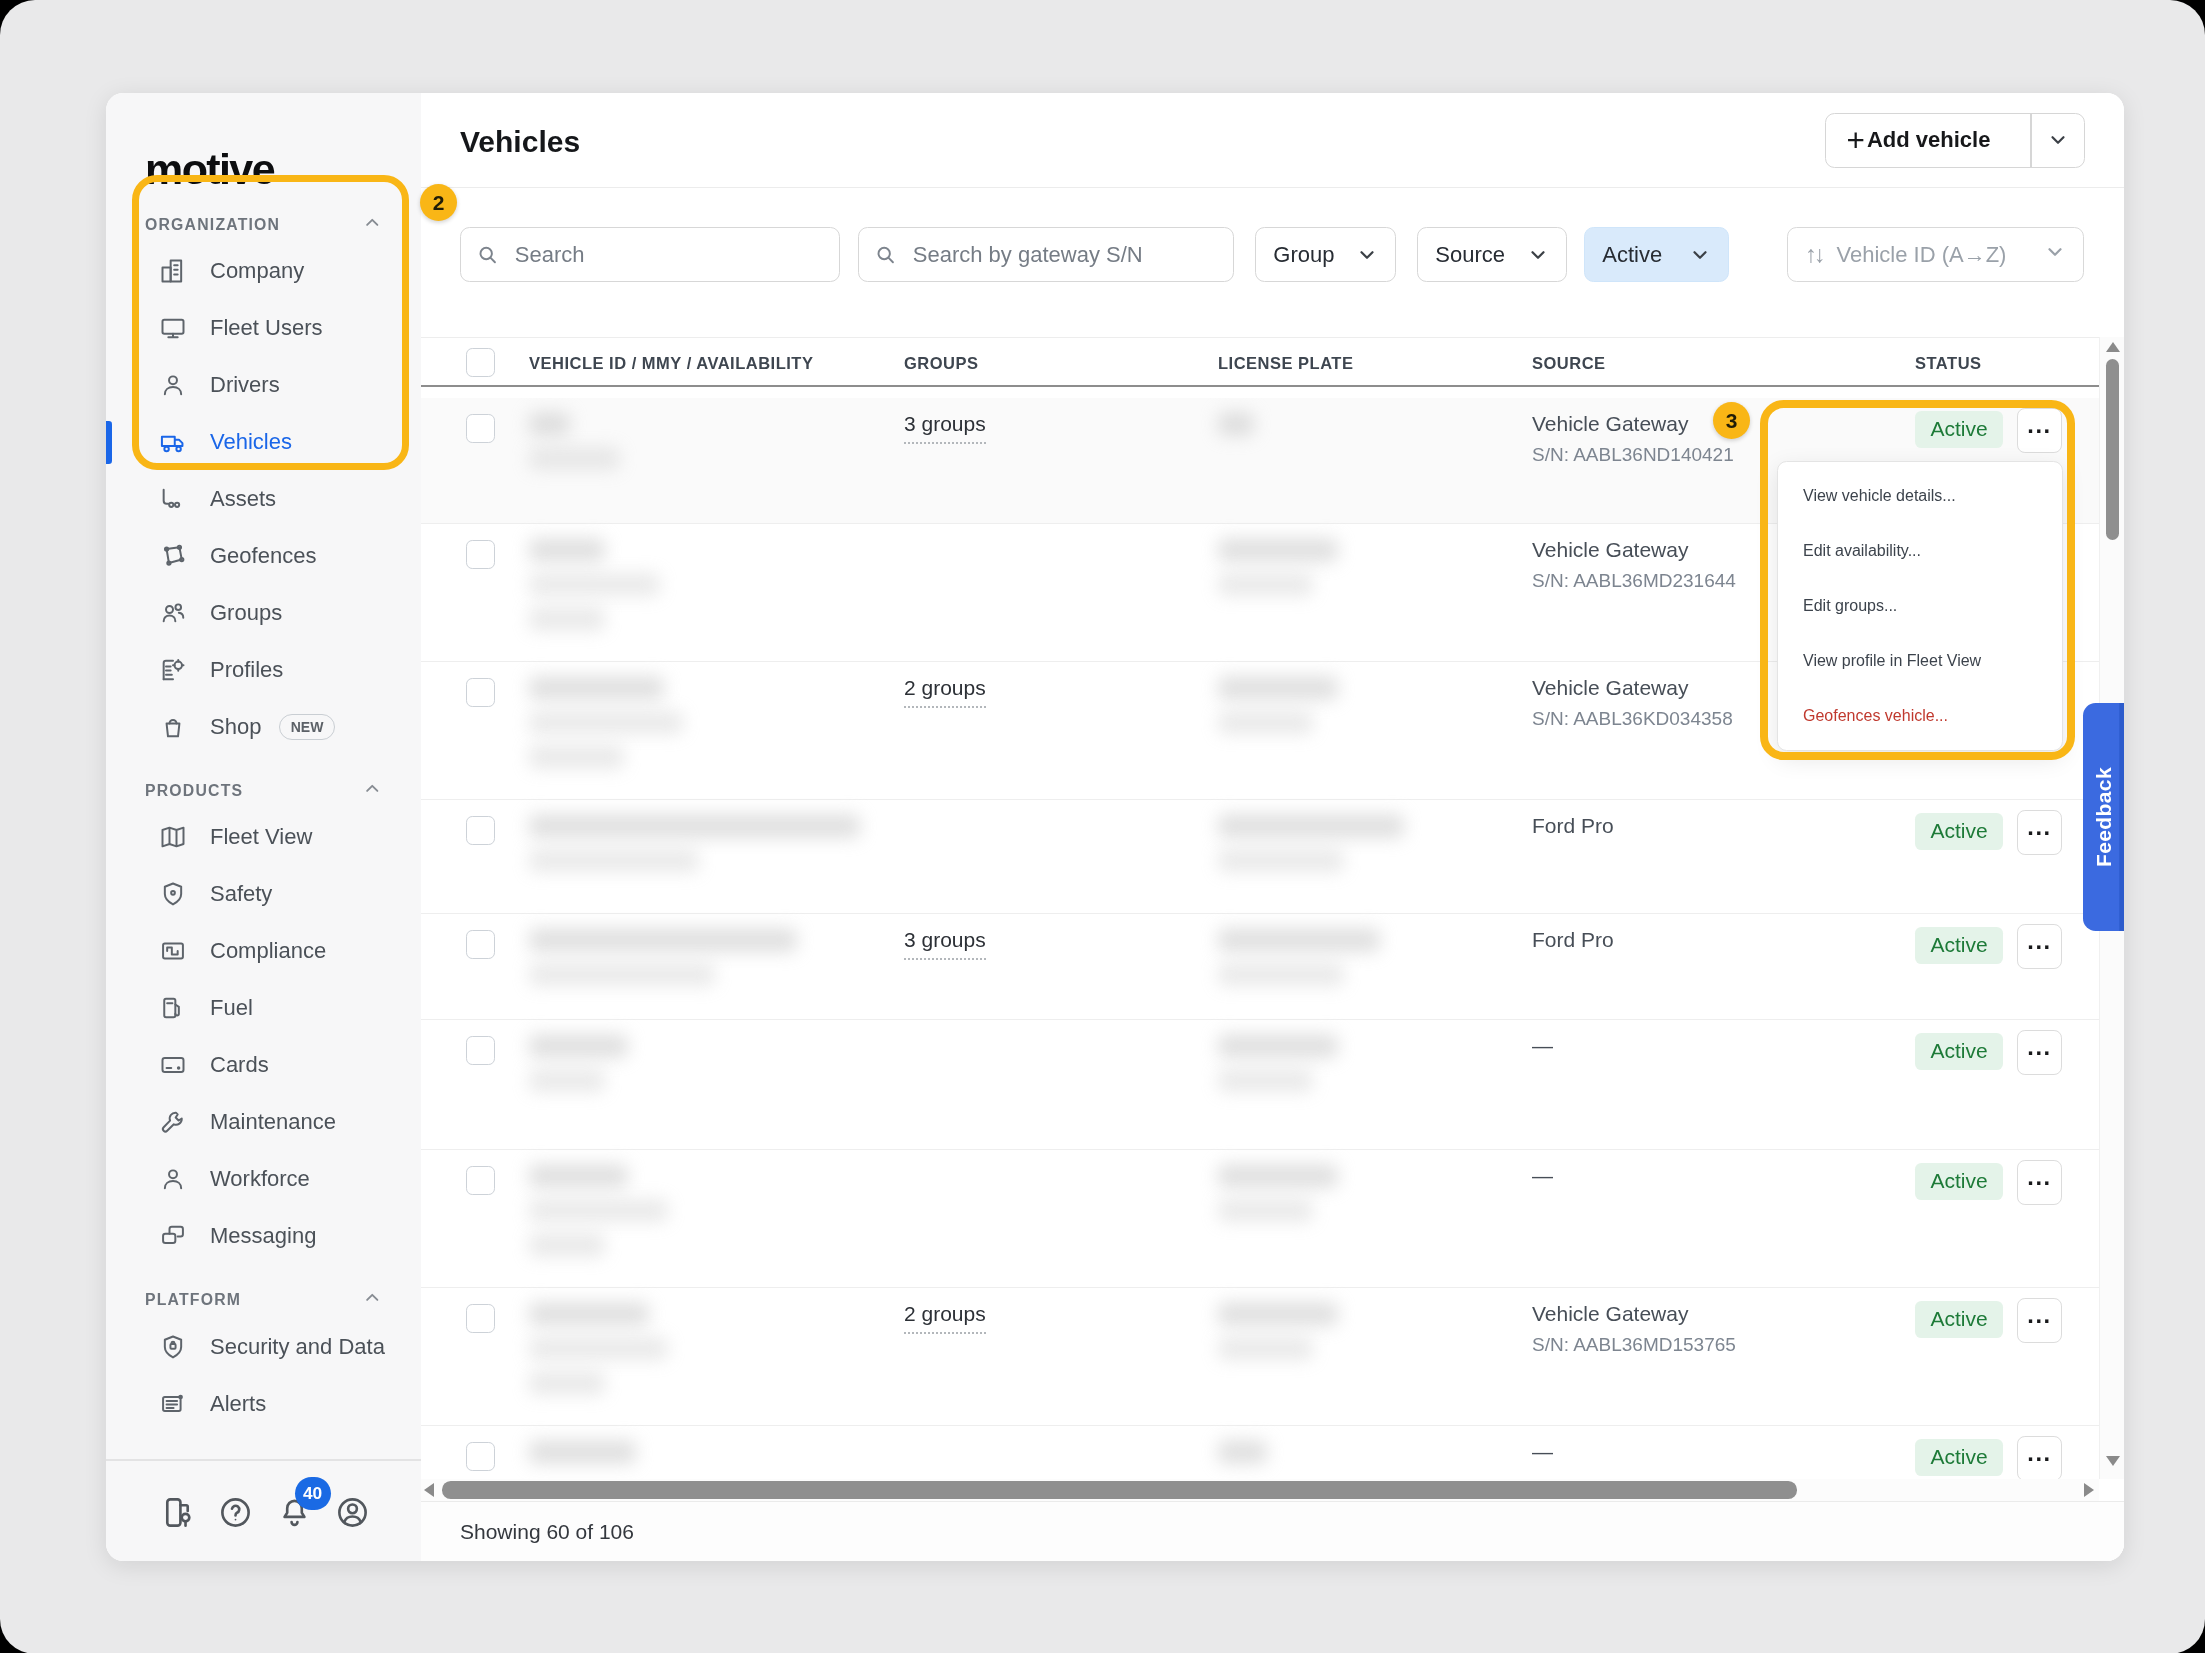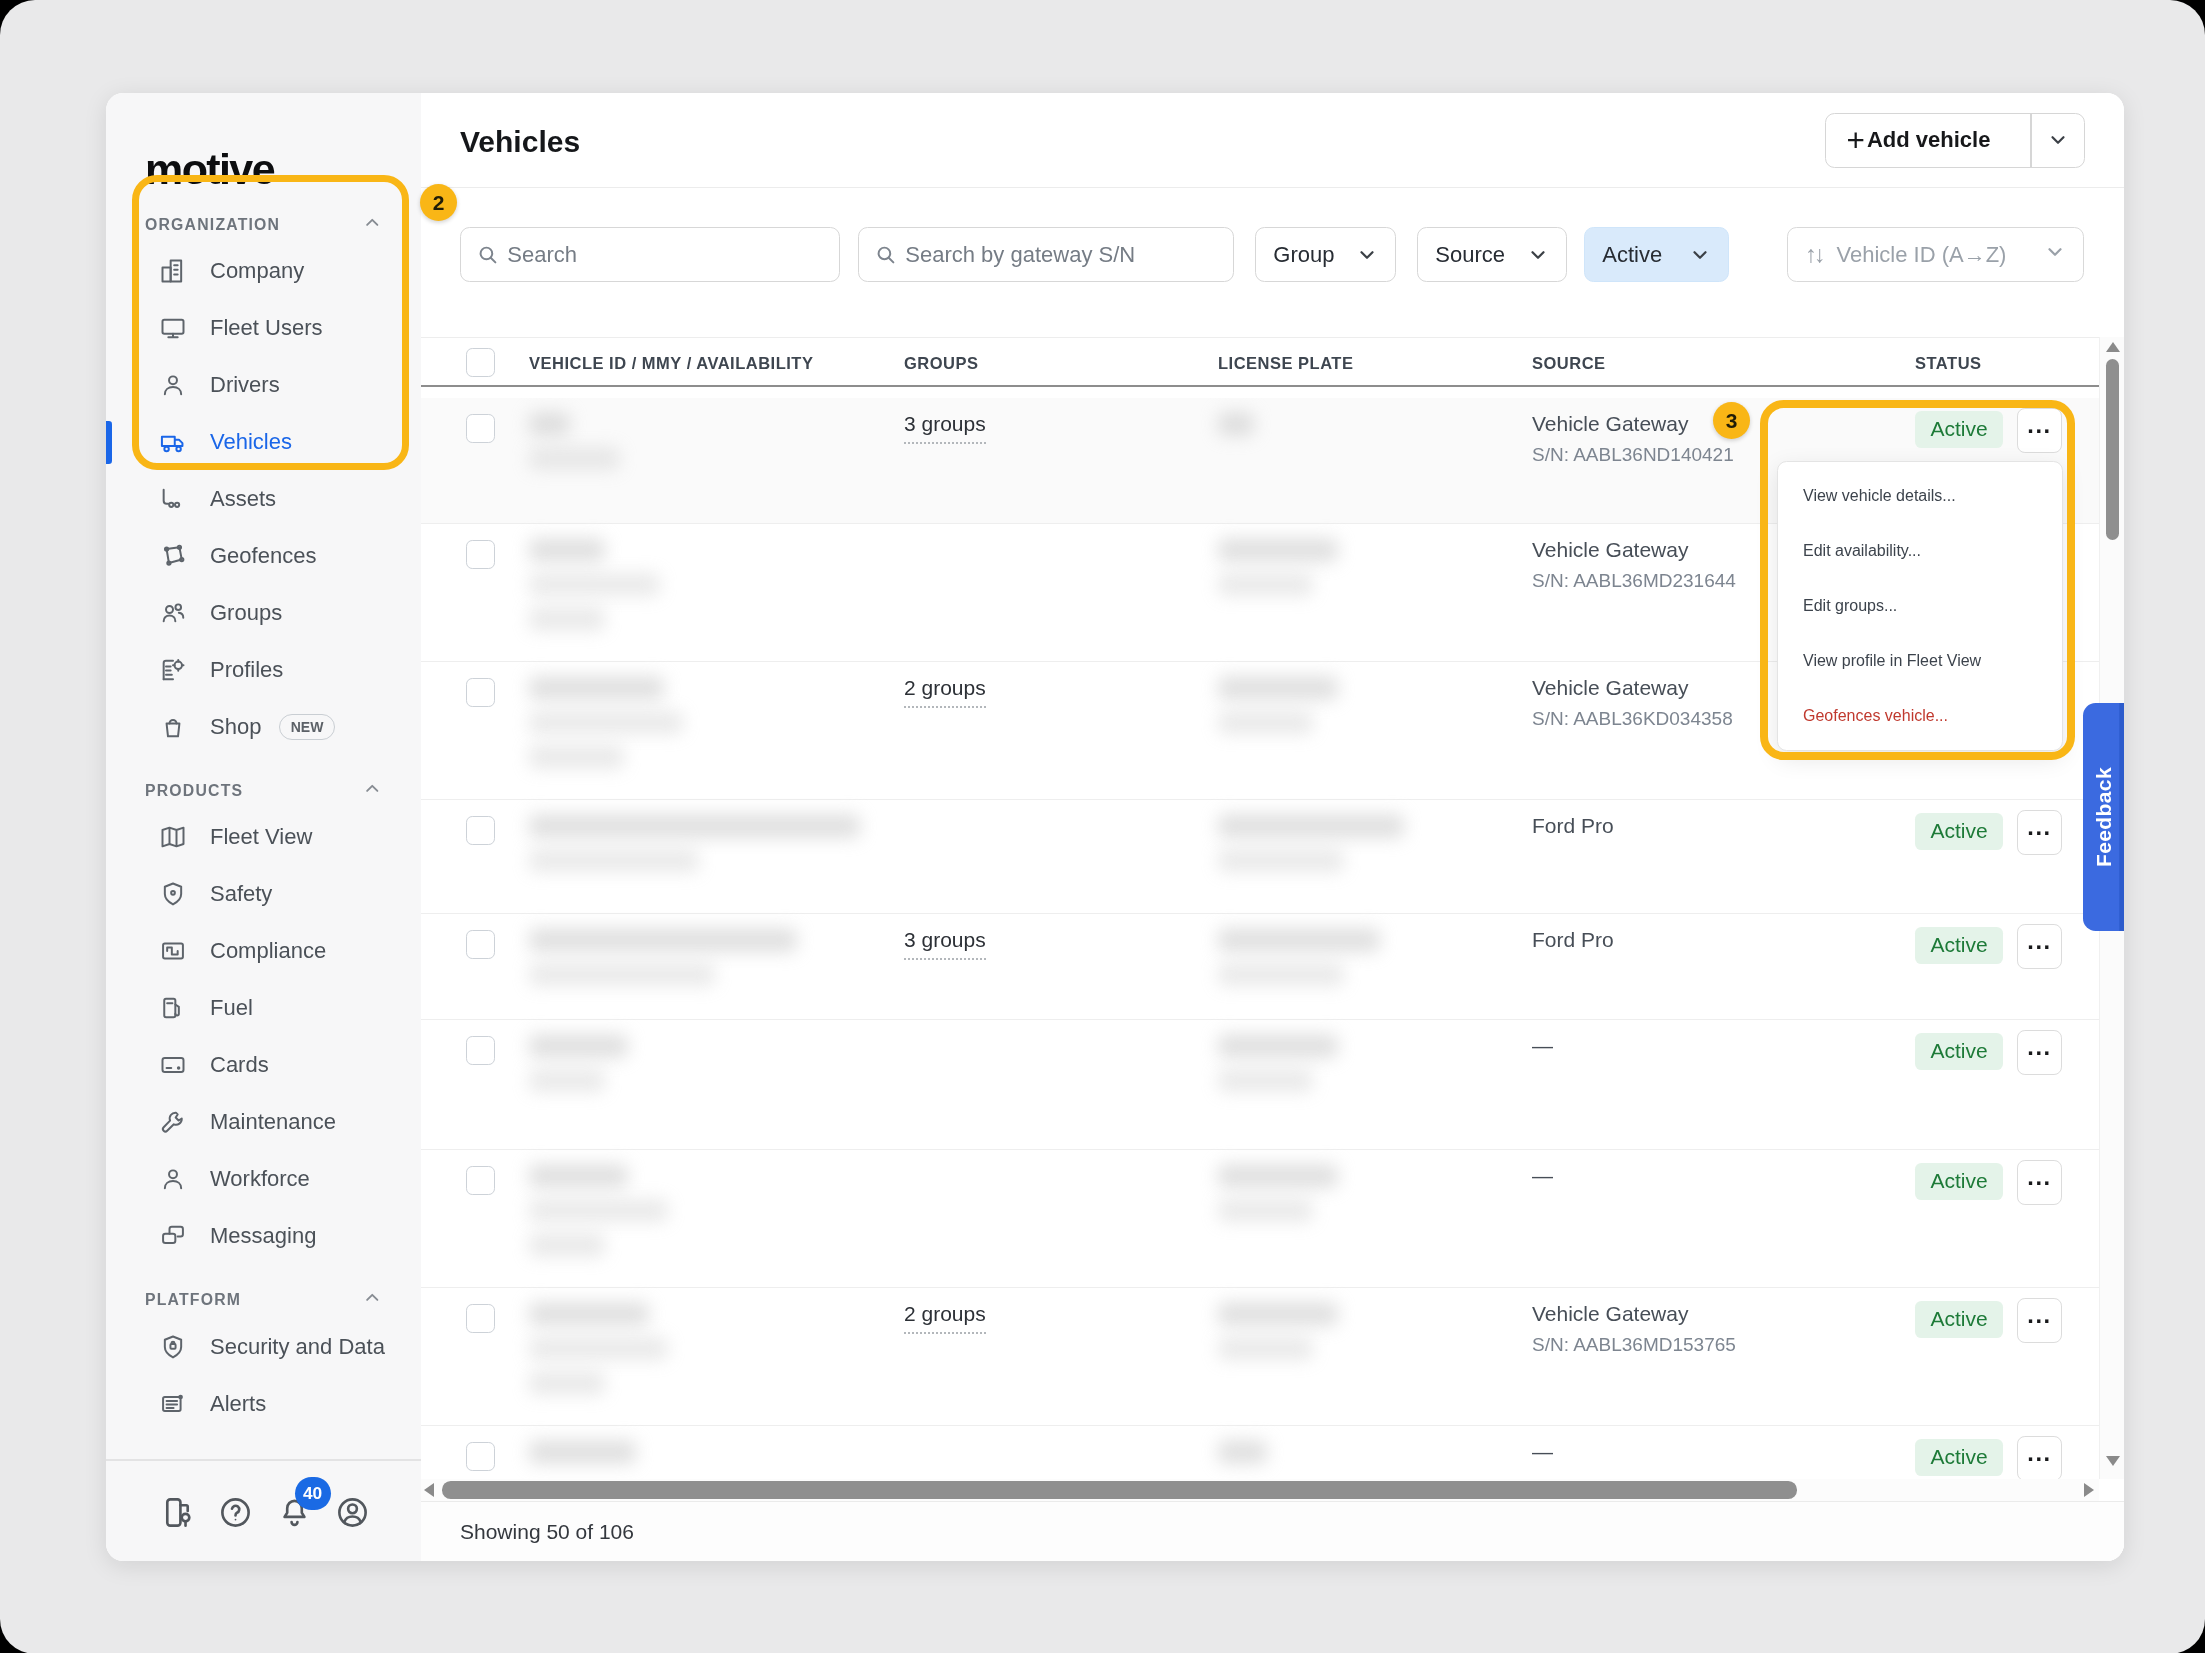--- a/index.html
+++ b/index.html
@@ -42,21 +42,21 @@
   .add-btn { position:absolute; left:1404px; top:19.7px; width:260px; height:55px; background:#fff; border:1.6px solid #d6d6d6; border-radius:9.5px; display:flex; align-items:center; cursor:pointer; }
   .add-btn .plus { font-size:31.5px; font-weight:400; color:#17181a; margin-left:20.5px; line-height:0; }
   .add-btn .add-label { font-size:22px; font-weight:700; color:#17181a; margin-left:2px; }
   .add-btn .split { width:1.6px; height:100%; background:#d6d6d6; margin-left:auto; }
   .add-btn .chev { width:52px; display:flex; align-items:center; justify-content:center; }
   .chev svg, .dd-chev svg { width:22px; height:22px; stroke:#3c4147; fill:none; stroke-width:2.4; stroke-linecap:round; stroke-linejoin:round; }
 
   .filters { position:absolute; left:0; top:134px; width:100%; height:55px; }
   .inputbox { position:absolute; height:55px; background:#fff; border:1.6px solid #d7d7d7; border-radius:9.5px; display:flex; align-items:center; padding:0 15.8px; }
   .inputbox svg { width:23.6px; height:23.6px; stroke:#7d848d; fill:none; stroke-width:2.2; stroke-linecap:round; }
-  .inputbox input { border:none; outline:none; background:transparent; margin-left:9px; font-size:22px; color:#a16207; width:100%; font-family:inherit; }
+  .inputbox input { border:none; outline:none; background:transparent; margin-left:17px; font-size:22px; color:#a16207; width:100%; font-family:inherit; }
   .inputbox input::placeholder { color:#757c85; }
   .dd { position:absolute; height:55px; background:#fff; border:1.6px solid #d7d7d7; border-radius:9.5px; display:flex; align-items:center; justify-content:space-between; padding:0 17.3px; font-size:22px; color:#272c33; cursor:pointer; }
   .dd .dd-chev { display:flex; margin-left:14px; }
   .dd.chip { background:#d9eafb; border-color:#cfe5fa; }
   .sortbox { position:absolute; left:1366px; width:297px; height:55px; border:1.6px solid #d9d9d9; border-radius:9.5px; display:flex; align-items:center; padding:0 17.3px; color:#9aa1a9; font-size:22px; cursor:pointer; }
   .sortbox .arrows { font-size:23.6px; margin-right:14px; letter-spacing:-3.2px; }
   .sortbox .dd-chev { margin-left:auto; }
   .sortbox .dd-chev svg { stroke:#9aa1a9; }
 
   
@@ -585,21 +585,21 @@
         <div class="tri down"></div>
       </div>
 
       <div class="hscroll">
         <div class="tri left"></div>
         <div class="hthumb"></div>
         <div class="tri right"></div>
       </div>
 
       <div class="table-footer">
-        <span>Showing 50 of 106</span>
+        <span>Showing 60 of 106</span>
       </div>
 
       <div class="menu-outline"></div>
       <div class="ctx-menu" id="ctx-menu">
           <div class="ctx-item">View vehicle details...</div>
           <div class="ctx-item">Edit availability...</div>
           <div class="ctx-item">Edit groups...</div>
           <div class="ctx-item">View profile in Fleet View</div>
           <div class="ctx-item danger">Geofences vehicle...</div>
         </div>

